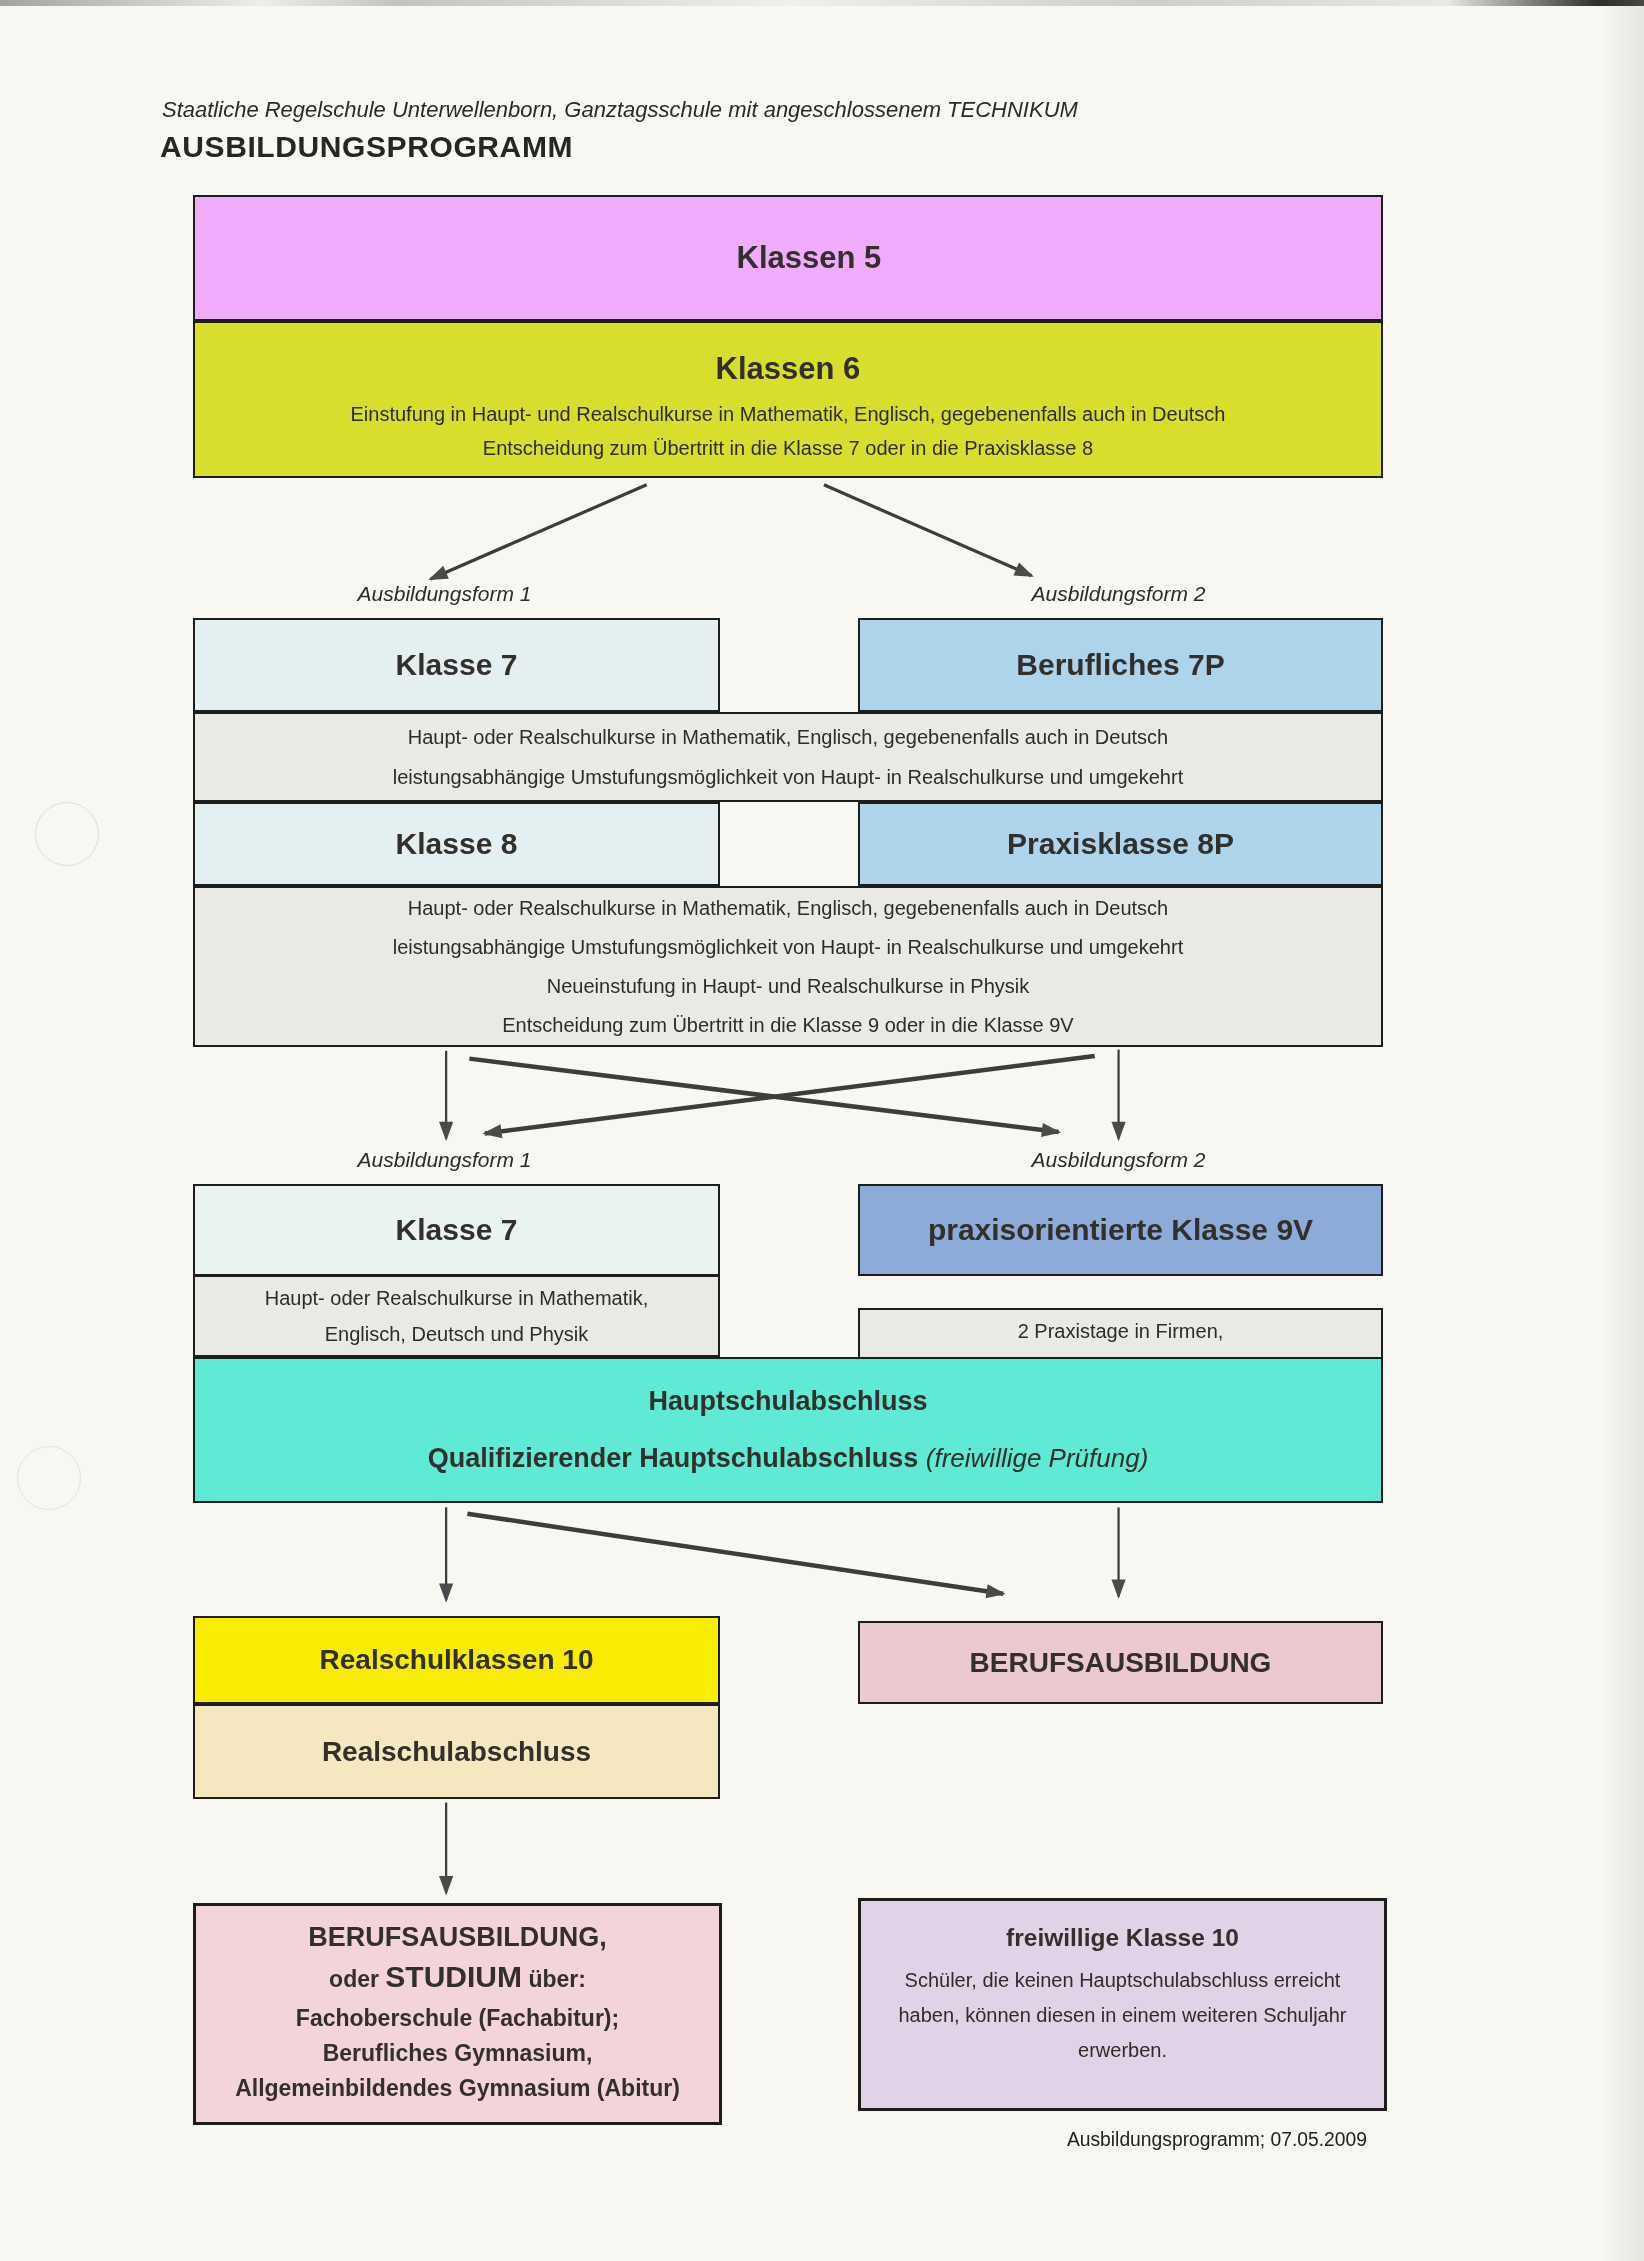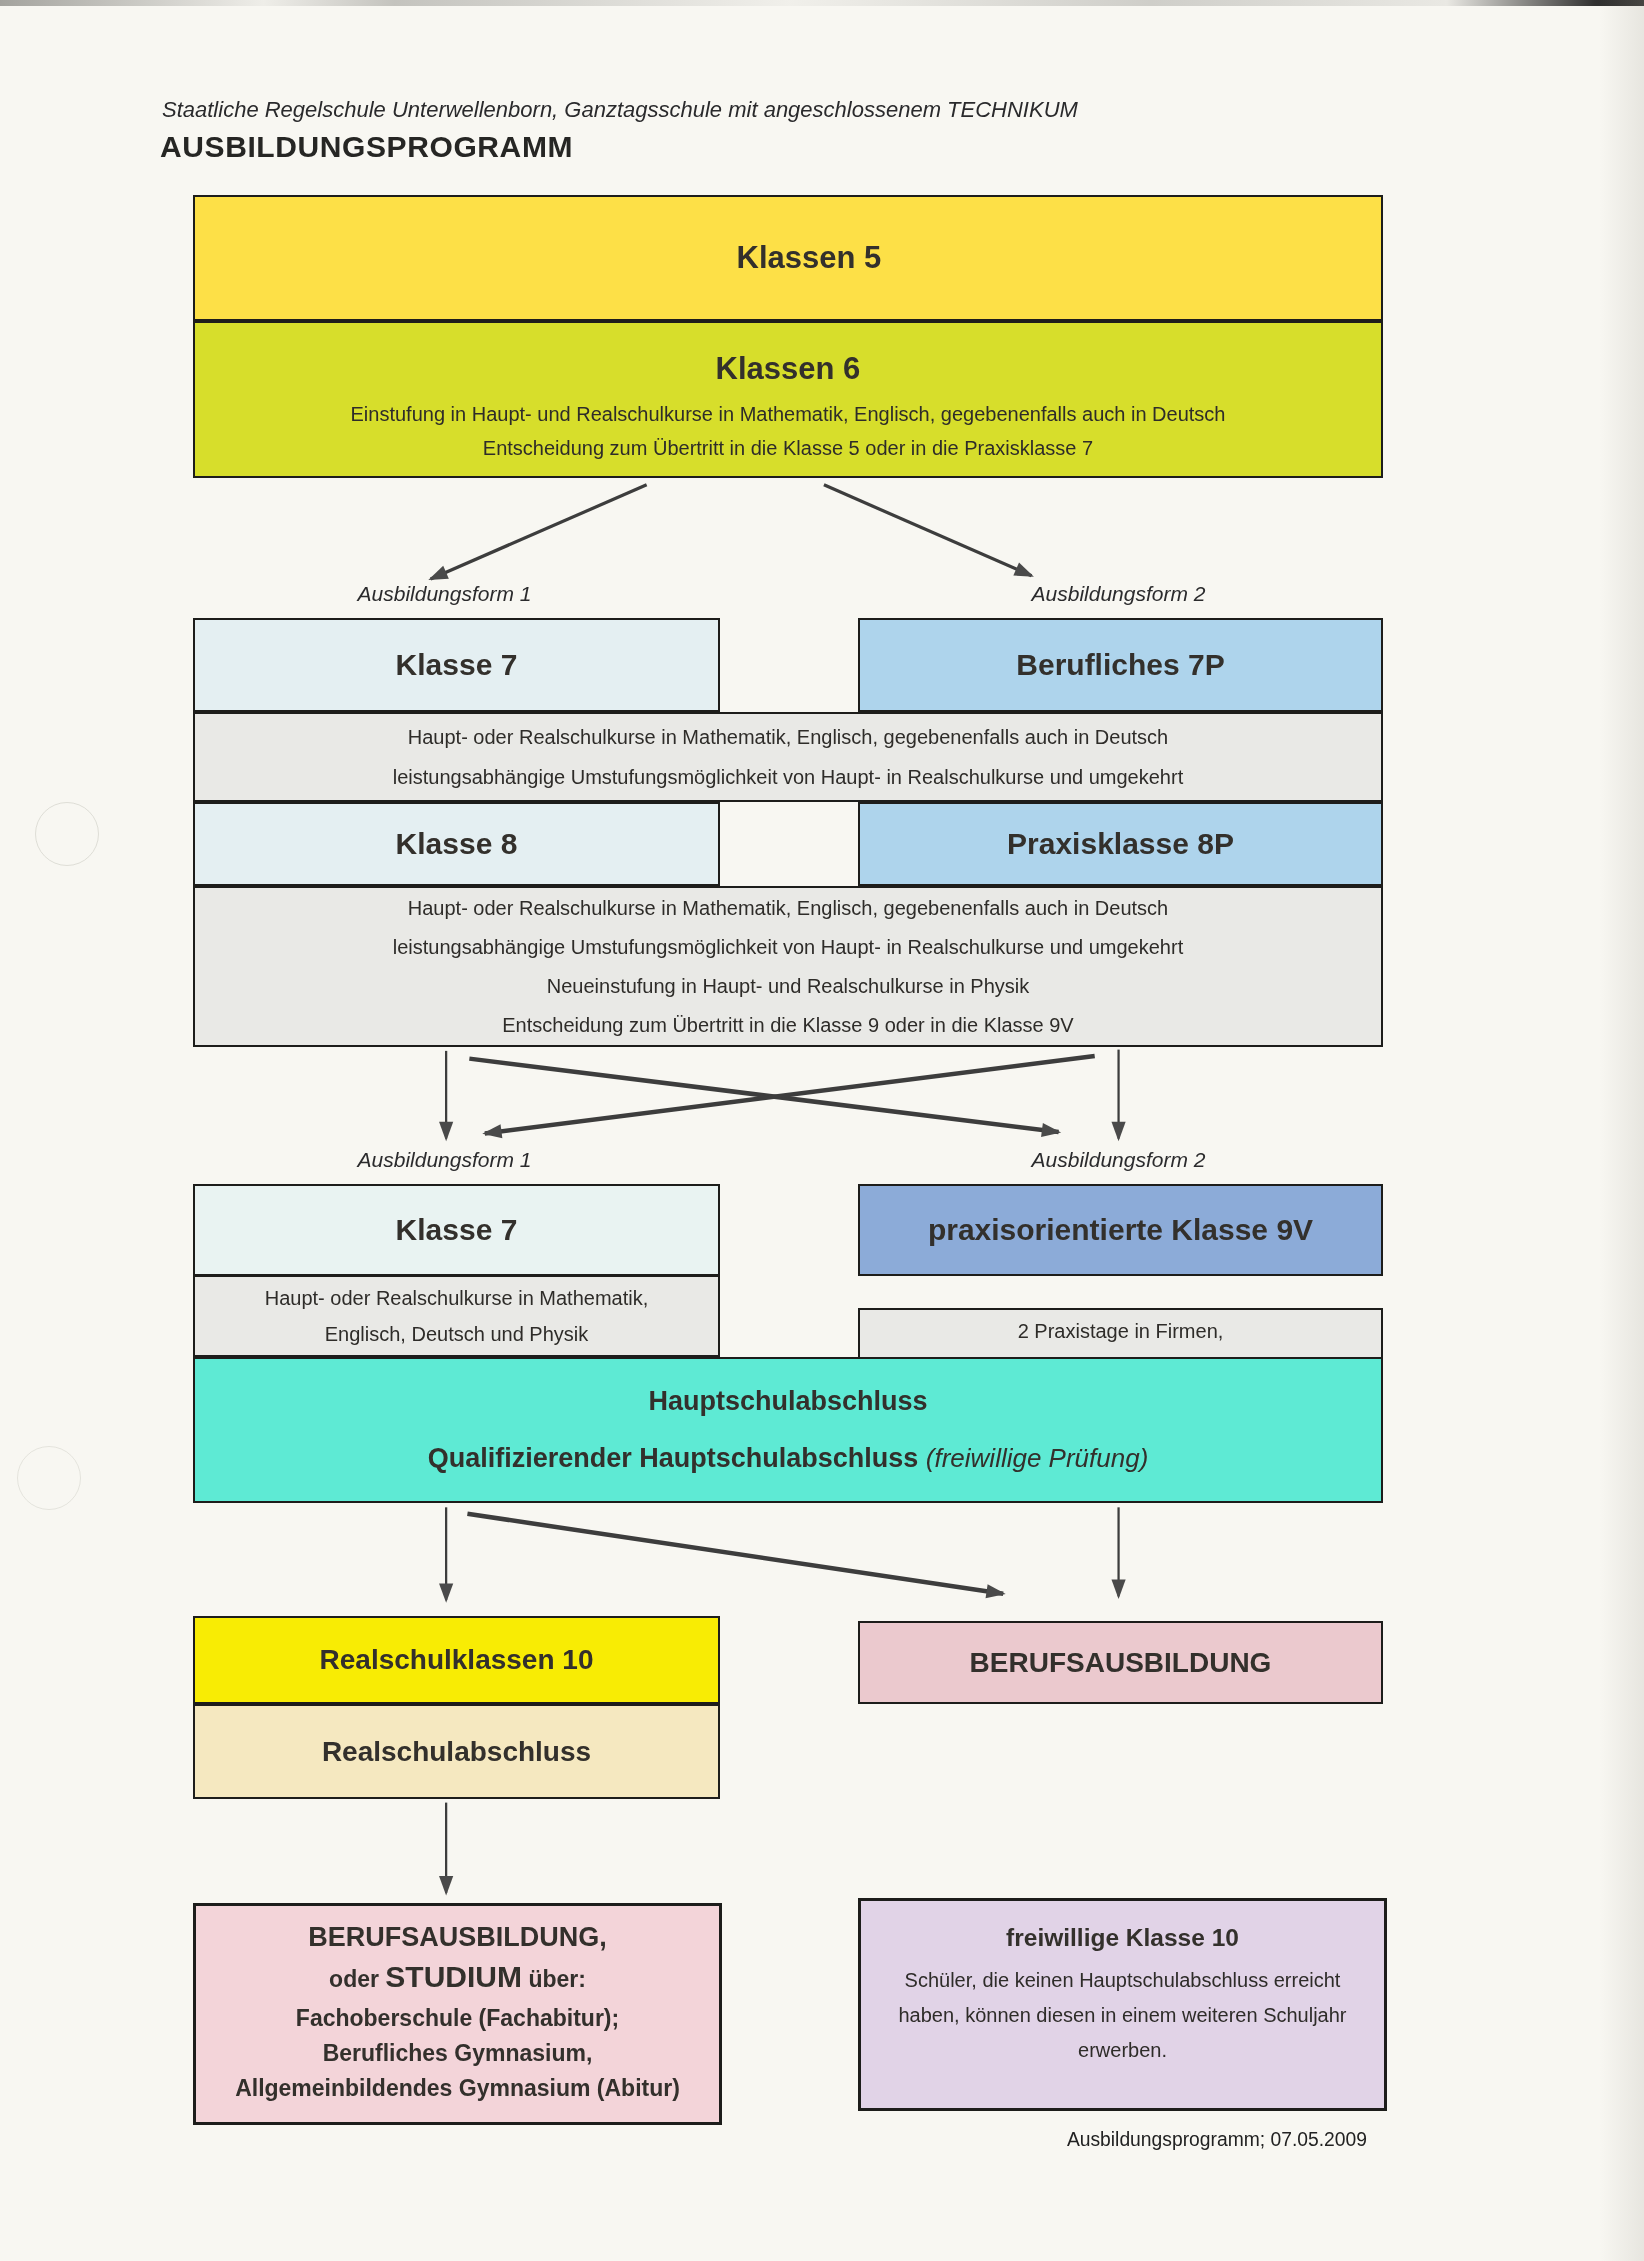--- a/index.html
+++ b/index.html
@@ -45,21 +45,21 @@
   }
   .flexc { display:flex; align-items:center; justify-content:center; }
   .colc  { display:flex; flex-direction:column; justify-content:center; }
 
   .t-big   { font-size:31px; font-weight:bold; color:#33302c; }
   .t-mid   { font-size:30px; font-weight:bold; color:#33302c; }
   .t-row   { font-size:28px; font-weight:bold; color:#33302c; }
   .t-line  { font-size:20px; color:#2e2c29; }
 
   
-  .klassen5 { left:193px; top:195px;  width:1190px; height:126px; background:#fde047;padding-left:42px; }
+  .klassen5 { left:193px; top:195px;  width:1190px; height:126px; background:#f0abfc;padding-left:42px; }
   .klassen6 { left:193px; top:321px;  width:1190px; height:157px; background:#d7de2b; padding-top:28px; }
   .klassen6 .t-big { margin-bottom:10.3px; }
   .klassen6 .t-line { line-height:34px; }
 
   .form-label {
     position:absolute; width:335px; text-align:center;
     font-size:21px; font-style:italic; color:#2b2b2d;
   }
   .fl-1a { left:277px;  top:582px;  }
   .fl-2a { left:951px; top:582px;  }
@@ -140,21 +140,21 @@
 
     <line x1="692" y1="2796" x2="692" y2="2936" stroke-width="3.5" marker-end="url(#ah)"></line>
   </svg>
 
   <div class="box klassen5 flexc">
     <div class="t-big">Klassen 5</div>
   </div>
   <div class="box klassen6">
     <div class="t-big">Klassen 6</div>
     <div class="t-line">Einstufung in Haupt- und Realschulkurse in Mathematik, Englisch, gegebenenfalls auch in Deutsch</div>
-    <div class="t-line">Entscheidung zum Übertritt in die Klasse 5 oder in die Praxisklasse 7</div>
+    <div class="t-line">Entscheidung zum Übertritt in die Klasse 7 oder in die Praxisklasse 8</div>
   </div>
 
   <div class="form-label fl-1a">Ausbildungsform 1</div>
   <div class="form-label fl-2a">Ausbildungsform 2</div>
 
   <div class="box k7l flexc">
     <div class="t-mid">Klasse 7</div>
   </div>
   <div class="box k7r flexc">
     <div class="t-mid">Berufliches 7P</div>

